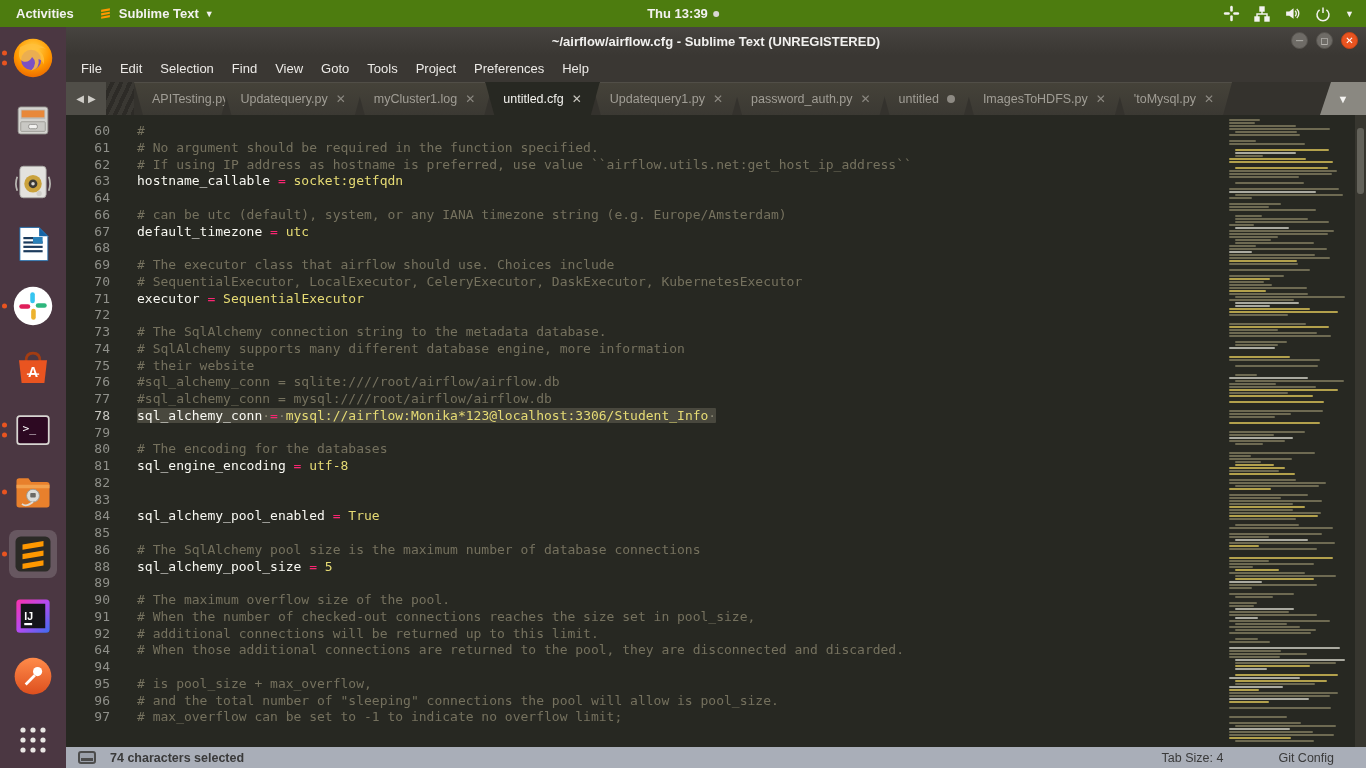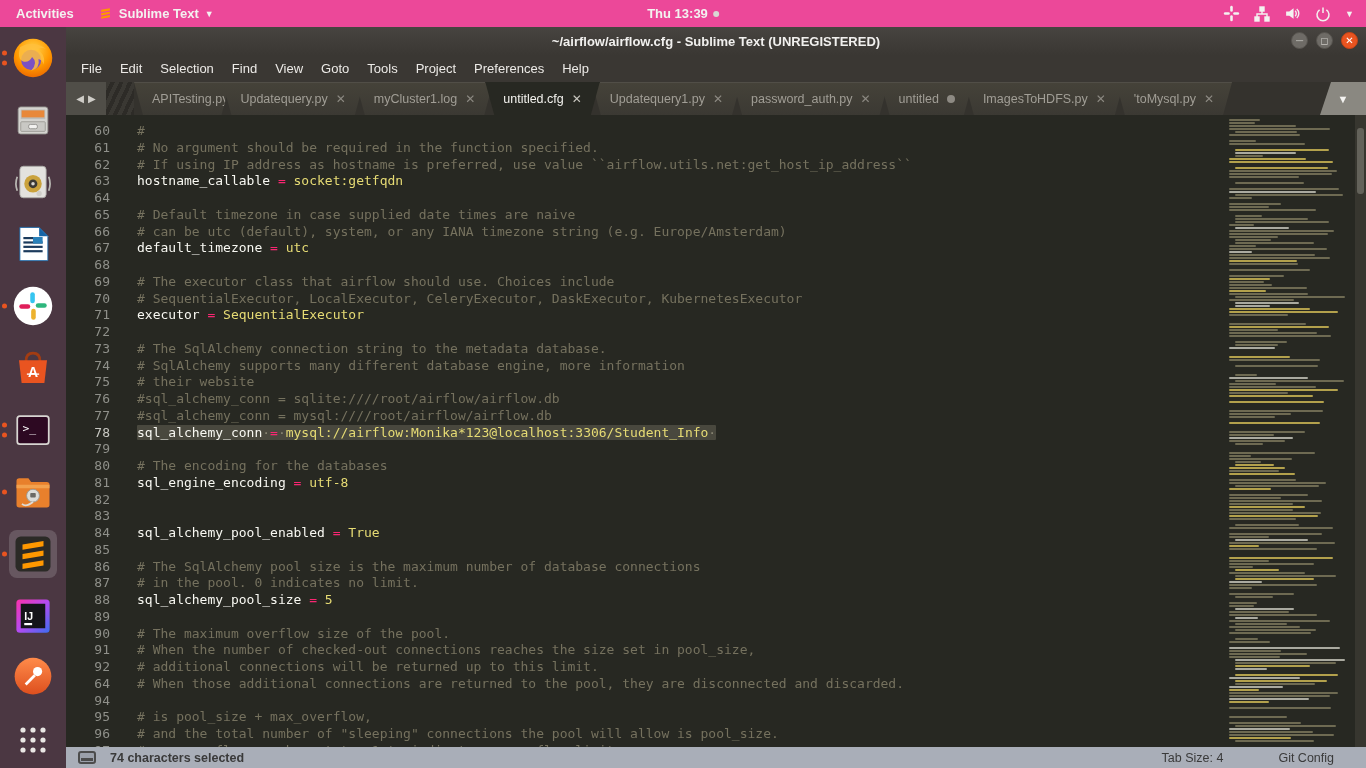--- a/index.html
+++ b/index.html
@@ -1,21 +1,21 @@
 <!DOCTYPE html>
 <html><head>
 <meta charset="utf-8">
 <style>
   * { margin:0; padding:0; box-sizing:border-box; }
   html,body { width:1366px; height:768px; overflow:hidden; background:#000; }
   body { font-family:"Liberation Sans", sans-serif; position:relative; }
 
   
   .top-panel { position:absolute; left:0; top:0; width:1366px; height:27px;
-    background:#ec4899; color:#f3f2f0; display:flex; align-items:center; z-index:50; }
+    background:#4d7c0f; color:#f3f2f0; display:flex; align-items:center; z-index:50; }
   .tp-left { display:flex; align-items:center; gap:18px; padding-left:10px; }
   .activities { font-weight:bold; font-size:13px; padding:0 6px; }
   .appmenu { display:flex; align-items:center; gap:6px; font-weight:bold; font-size:13px; }
   .tp-clock { position:absolute; left:50%; transform:translateX(-50%); font-weight:bold;
     font-size:13px; display:flex; align-items:center; gap:5px; }
   .clock-dot { width:6px; height:6px; border-radius:50%; background:#d9d7d3; display:inline-block; }
   .tp-right { margin-left:auto; display:flex; align-items:center; gap:14px; padding-right:12px; }
   .tray-ic { display:flex; align-items:center; }
 
   
@@ -393,21 +393,20 @@
     </div>
   </div>
 
   <div class="editor">
     <div class="code-scroll" id="code">
         <div class="code-row"><span class="gutter">60</span><span class="code-text"><span class="tok-comment">#</span></span></div>
         <div class="code-row"><span class="gutter">61</span><span class="code-text"><span class="tok-comment"># No argument should be required in the function specified.</span></span></div>
         <div class="code-row"><span class="gutter">62</span><span class="code-text"><span class="tok-comment"># If using IP address as hostname is preferred, use value ``airflow.utils.net:get_host_ip_address``</span></span></div>
         <div class="code-row"><span class="gutter">63</span><span class="code-text"><span class="tok-key">hostname_callable</span><span> </span><span class="tok-eq">=</span><span> </span><span class="tok-val">socket:getfqdn</span></span></div>
         <div class="code-row"><span class="gutter">64</span><span class="code-text"></span></div>
-        <div class="code-row"><span class="gutter">65</span><span class="code-text"><span class="tok-comment"># Default timezone in case supplied date times are naive</span></span></div>
         <div class="code-row"><span class="gutter">66</span><span class="code-text"><span class="tok-comment"># can be utc (default), system, or any IANA timezone string (e.g. Europe/Amsterdam)</span></span></div>
         <div class="code-row"><span class="gutter">67</span><span class="code-text"><span class="tok-key">default_timezone</span><span> </span><span class="tok-eq">=</span><span> </span><span class="tok-val">utc</span></span></div>
         <div class="code-row"><span class="gutter">68</span><span class="code-text"></span></div>
         <div class="code-row"><span class="gutter">69</span><span class="code-text"><span class="tok-comment"># The executor class that airflow should use. Choices include</span></span></div>
         <div class="code-row"><span class="gutter">70</span><span class="code-text"><span class="tok-comment"># SequentialExecutor, LocalExecutor, CeleryExecutor, DaskExecutor, KubernetesExecutor</span></span></div>
         <div class="code-row"><span class="gutter">71</span><span class="code-text"><span class="tok-key">executor</span><span> </span><span class="tok-eq">=</span><span> </span><span class="tok-val">SequentialExecutor</span></span></div>
         <div class="code-row"><span class="gutter">72</span><span class="code-text"></span></div>
         <div class="code-row"><span class="gutter">73</span><span class="code-text"><span class="tok-comment"># The SqlAlchemy connection string to the metadata database.</span></span></div>
         <div class="code-row"><span class="gutter">74</span><span class="code-text"><span class="tok-comment"># SqlAlchemy supports many different database engine, more information</span></span></div>
         <div class="code-row"><span class="gutter">75</span><span class="code-text"><span class="tok-comment"># their website</span></span></div>
@@ -415,21 +414,20 @@
         <div class="code-row"><span class="gutter">77</span><span class="code-text"><span class="tok-comment">#sql_alchemy_conn = mysql:////root/airflow/airflow.db</span></span></div>
         <div class="code-row"><span class="gutter" style="color: rgb(200, 200, 194);">78</span><span class="code-text"><span class="sel"><span class="tok-key">sql_alchemy_conn</span><span class="tok-ws">·</span><span class="tok-eq">=</span><span class="tok-ws">·</span><span class="tok-val">mysql://airflow:Monika*123@localhost:3306/Student_Info</span><span class="tok-ws">·</span></span></span></div>
         <div class="code-row"><span class="gutter">79</span><span class="code-text"></span></div>
         <div class="code-row"><span class="gutter">80</span><span class="code-text"><span class="tok-comment"># The encoding for the databases</span></span></div>
         <div class="code-row"><span class="gutter">81</span><span class="code-text"><span class="tok-key">sql_engine_encoding</span><span> </span><span class="tok-eq">=</span><span> </span><span class="tok-val">utf-8</span></span></div>
         <div class="code-row"><span class="gutter">82</span><span class="code-text"></span></div>
         <div class="code-row"><span class="gutter">83</span></div>
         <div class="code-row"><span class="gutter">84</span><span class="code-text"><span class="tok-key">sql_alchemy_pool_enabled</span><span> </span><span class="tok-eq">=</span><span> </span><span class="tok-val">True</span></span></div>
         <div class="code-row"><span class="gutter">85</span><span class="code-text"></span></div>
         <div class="code-row"><span class="gutter">86</span><span class="code-text"><span class="tok-comment"># The SqlAlchemy pool size is the maximum number of database connections</span></span></div>
-        <div class="code-row"><span class="gutter">87</span><span class="code-text"><span class="tok-comment"># in the pool. 0 indicates no limit.</span></span></div>
         <div class="code-row"><span class="gutter">88</span><span class="code-text"><span class="tok-key">sql_alchemy_pool_size</span><span> </span><span class="tok-eq">=</span><span> </span><span class="tok-val">5</span></span></div>
         <div class="code-row"><span class="gutter">89</span><span class="code-text"></span></div>
         <div class="code-row"><span class="gutter">90</span><span class="code-text"><span class="tok-comment"># The maximum overflow size of the pool.</span></span></div>
         <div class="code-row"><span class="gutter">91</span><span class="code-text"><span class="tok-comment"># When the number of checked-out connections reaches the size set in pool_size,</span></span></div>
         <div class="code-row"><span class="gutter">92</span><span class="code-text"><span class="tok-comment"># additional connections will be returned up to this limit.</span></span></div>
         <div class="code-row"><span class="gutter">64</span><span class="code-text"><span class="tok-comment"># When those additional connections are returned to the pool, they are disconnected and discarded.</span></span></div>
         <div class="code-row"><span class="gutter">94</span></div>
         <div class="code-row"><span class="gutter">95</span><span class="code-text"><span class="tok-comment"># is pool_size + max_overflow,</span></span></div>
         <div class="code-row"><span class="gutter">96</span><span class="code-text"><span class="tok-comment"># and the total number of "sleeping" connections the pool will allow is pool_size.</span></span></div>
         <div class="code-row"><span class="gutter">97</span><span class="code-text"><span class="tok-comment"># max_overflow can be set to -1 to indicate no overflow limit;</span></span></div>

